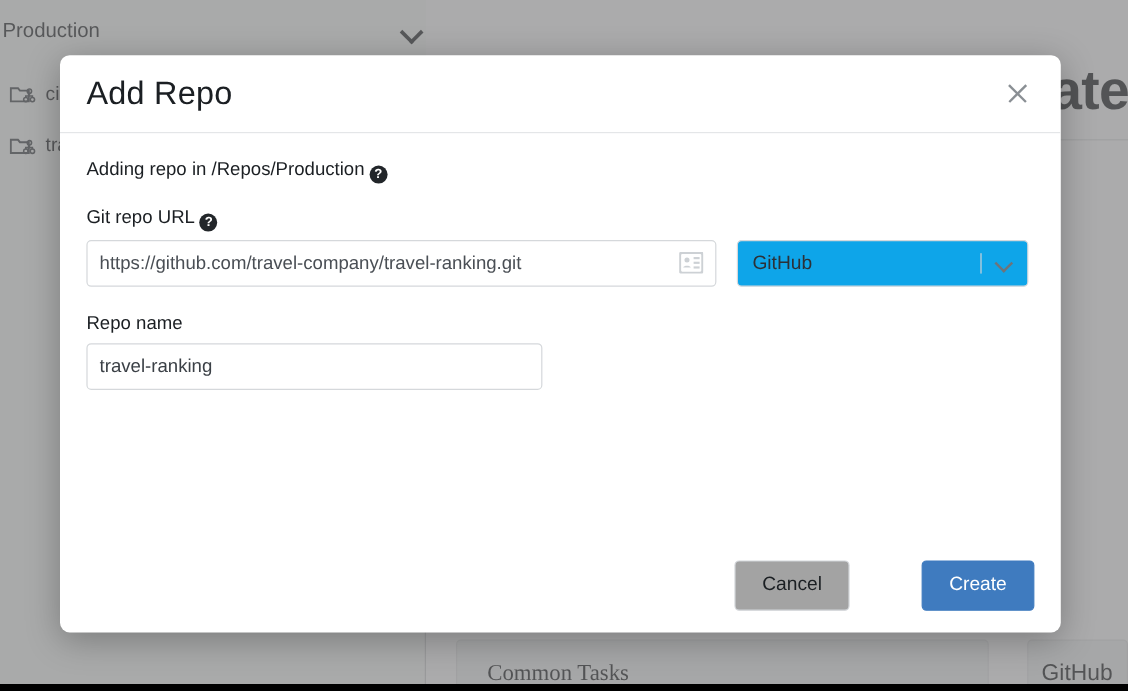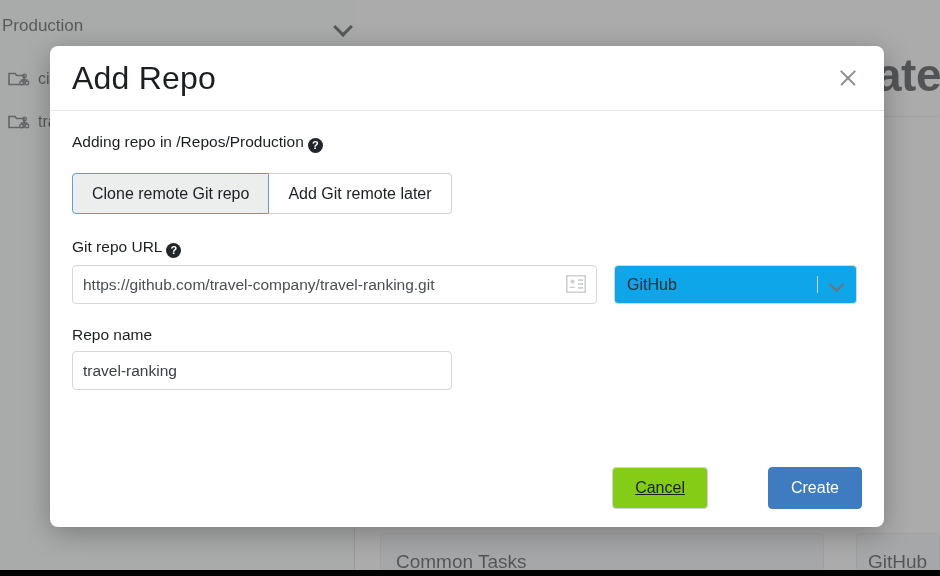--- a/index.html
+++ b/index.html
@@ -130,21 +130,21 @@
   }
   #modal-header {
     position: relative;
     height: 65px;
     border-bottom: 1px solid #e4e6e8;
     display: flex;
     align-items: center;
     padding: 0 22px;
   }
   #modal-title {
-    font-size: 32px;
+    font-size: 27px;
     font-weight: 300;
     color: #1b1f23;
     flex: 1;
     letter-spacing: 0.2px;
   }
   #close-btn {
     width: 28px; height: 28px;
     position: relative;
     cursor: pointer;
     background: none;
@@ -297,24 +297,23 @@
   }
   .btn {
     font-family: "Liberation Sans", sans-serif;
     font-size: 16px;
     border-radius: 4px;
     padding: 10px 22px;
     cursor: pointer;
     line-height: 1.2;
   }
   .btn-cancel {
-    background: #84cc16;
+    background: #a3a3a3;
     border: 1px solid #d2d5d9;
     color: #1b1f23;
-    text-decoration: underline;
   }
   .btn-primary {
     background: #3f7bbf;
     border: 1px solid #3f7bbf;
     color: #ffffff;
     margin-left: 48px;
   }
 </style>
 </head>
 <body>
@@ -352,21 +351,21 @@
       </span>
       <span>tra</span>
     </div>
   </div>
 
   <div id="bg-main">
     <div id="bg-page-title">ate</div>
     <div id="bg-title-rule"></div>
 
     <div class="bg-card" style="left:24px; top:533px; width:444px; height:43px;"></div>
-    <div class="bg-card-title" style="left:40px; top:551px;">Common Tasks</div>
+    <div class="bg-card-title" style="left:50px; top:551px;font-family:Liberation Serif, serif;">Common Tasks</div>
 
     <div class="bg-card" style="left:500px; top:533px; width:84px; height:43px;"></div>
     <div class="bg-card-title" style="left:512px; top:551px;">GitHub</div>
 
   </div>
 </div>
 
 <div id="dim-veil"></div>
 
 <div id="modal">
@@ -375,24 +374,20 @@
     <span id="modal-title">Add Repo</span>
     <button id="close-btn"></button>
   </div>
 
   <div id="modal-body">
 
     <div class="context-line">
       <span>Adding repo in /Repos/Production</span><span class="help-dot">?</span>
     </div>
 
-    <div class="seg-group">
-      <button class="seg-btn selected">Clone remote Git repo</button>
-      <button class="seg-btn">Add Git remote later</button>
-    </div>
 
     <div class="field-label">
       <span>Git repo URL</span><span class="help-dot">?</span>
     </div>
 
     <div class="url-row">
       <div class="url-input-wrap">
         <input class="text-input" type="text" value="https://github.com/travel-company/travel-ranking.git" style="">
         <span class="card-icon">
           <svg viewBox="0 0 20 18" width="20" height="18">

